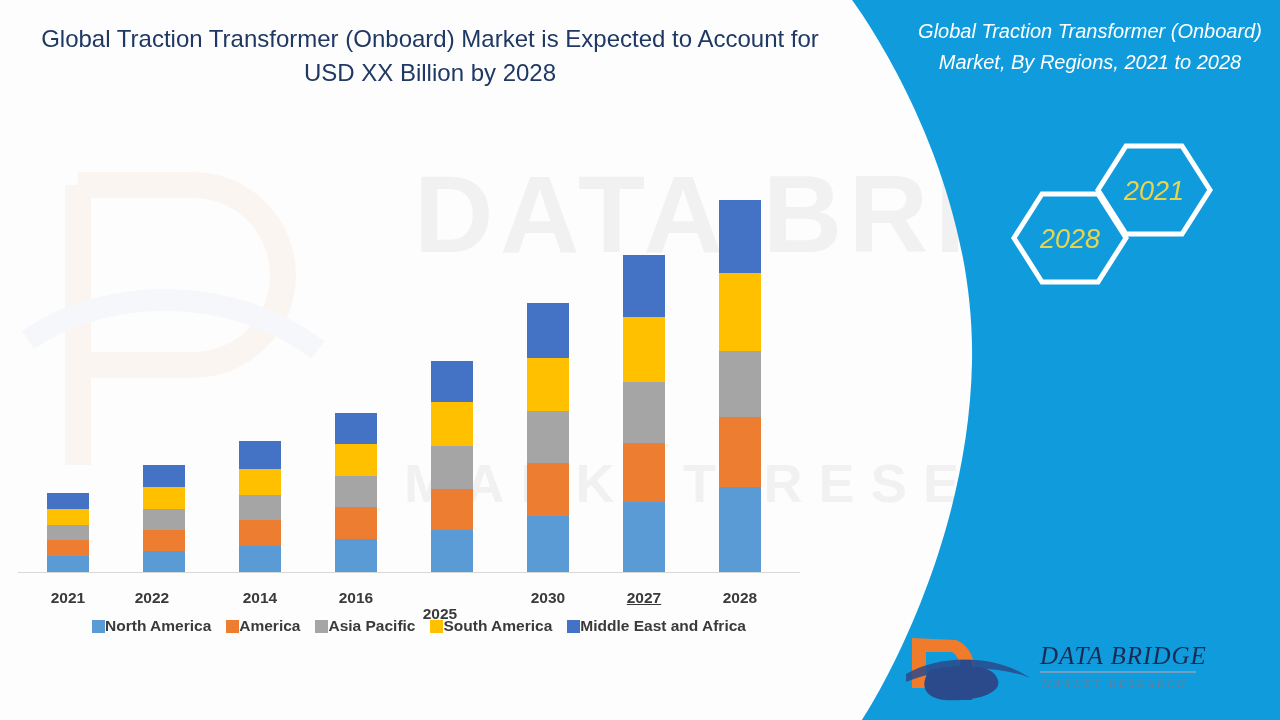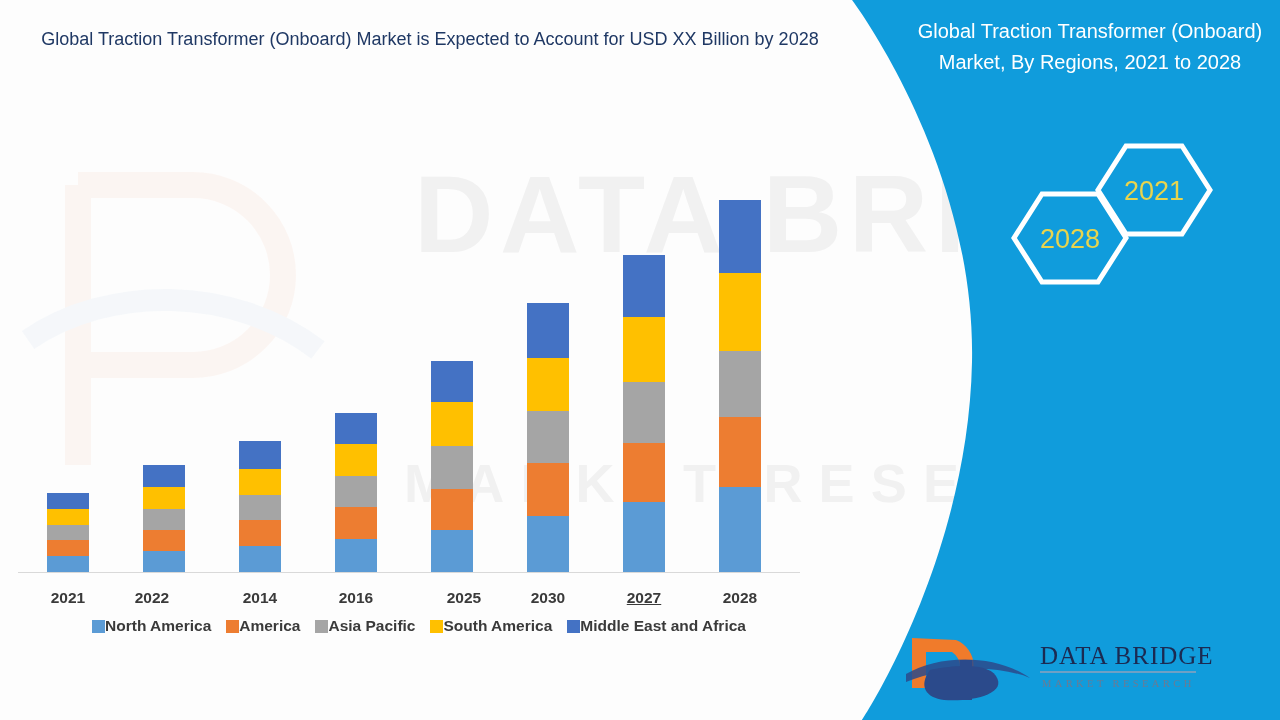--- a/index.html
+++ b/index.html
@@ -14,42 +14,42 @@
   
   .wm{position:absolute;z-index:0;color:#f1f1f1;font-weight:700;
       letter-spacing:.06em;white-space:nowrap;user-select:none;}
   #wm1{left:414px;top:150px;font-size:110px;}
   #wm2{left:404px;top:452px;font-size:54px;letter-spacing:.30em;}
   .wm-logo{position:absolute;z-index:0;left:18px;top:165px;width:310px;height:330px;opacity:.5;}
 
   
   #chart-wrap{position:absolute;left:0;top:0;width:860px;height:720px;z-index:2;}
   #chart-title{position:absolute;left:20px;top:22px;width:820px;text-align:center;
-     color:#1f3864;font-size:18px;line-height:34px;font-weight:400;}
+     color:#1f3864;font-size:24px;line-height:34px;font-weight:400;}
 
   #plot{position:absolute;left:0px;top:150px;width:820px;height:424px;}
   #baseline{position:absolute;left:18px;top:572px;width:782px;height:1px;background:#d9d9d9;z-index:2;}
 
   .bar{position:absolute;width:42px;bottom:0;}
   .seg{width:100%;display:block;}
 
   #bars{position:absolute;left:0;top:0;width:820px;height:572px;}
 
   #xlabels{position:absolute;left:0;top:589px;width:820px;height:24px;}
   .xlab{position:absolute;width:96px;text-align:center;color:#3a3a3a;
         font-size:15.5px;font-weight:700;}
 
   #legend{position:absolute;left:0;top:617px;width:838px;
           display:flex;justify-content:center;align-items:center;gap:15px;}
   .lg{display:flex;align-items:center;}
   .sw{width:13px;height:13px;display:block;}
   .lgl{color:#3a3a3a;font-size:15.5px;font-weight:700;white-space:nowrap;}
 
   
-  #right{position:absolute;left:900px;top:0;width:380px;height:572px;z-index:3;}
+  #right{position:absolute;left:900px;top:0;width:380px;height:572px;z-index:3;font-style:italic;}
   #panel-title{position:absolute;left:10px;top:16px;width:360px;text-align:center;
      color:#ffffff;font-size:20px;line-height:31px;font-weight:400;}
   #hexes{position:absolute;left:94px;top:140px;width:230px;height:150px;}
   #hexes svg{display:block;}
   #brand{position:absolute;left:10px;top:310px;width:360px;text-align:center;
      color:#f2e05a;font-size:20.5px;line-height:30px;font-weight:400;}
   #logo{position:absolute;left:0px;top:630px;width:320px;height:72px;}
 </style>
 </head>
 <body>
@@ -135,21 +135,21 @@
           </div>
         </div>
     </div>
     <div id="baseline"></div>
 
     <div id="xlabels">
         <div class="xlab" style="left: 20px;">2021</div>
         <div class="xlab" style="left: 104px;">2022</div>
         <div class="xlab" style="left: 212px;">2014</div>
         <div class="xlab" style="left: 308px;">2016</div>
-        <div class="xlab" style="left: 416px;">2025</div>
+        <div class="xlab" style="left: 392px; margin-top: 16px;">2025</div>
         <div class="xlab" style="left: 500px;">2030</div>
         <div class="xlab" style="left: 596px; text-decoration: underline;">2027</div>
         <div class="xlab" style="left: 692px;">2028</div>
       </div>
 
     <div id="legend">
         <div class="lg">
           <span class="sw" style="background: rgb(91, 155, 213);"></span>
           <span class="lgl">North America</span>
         </div>

